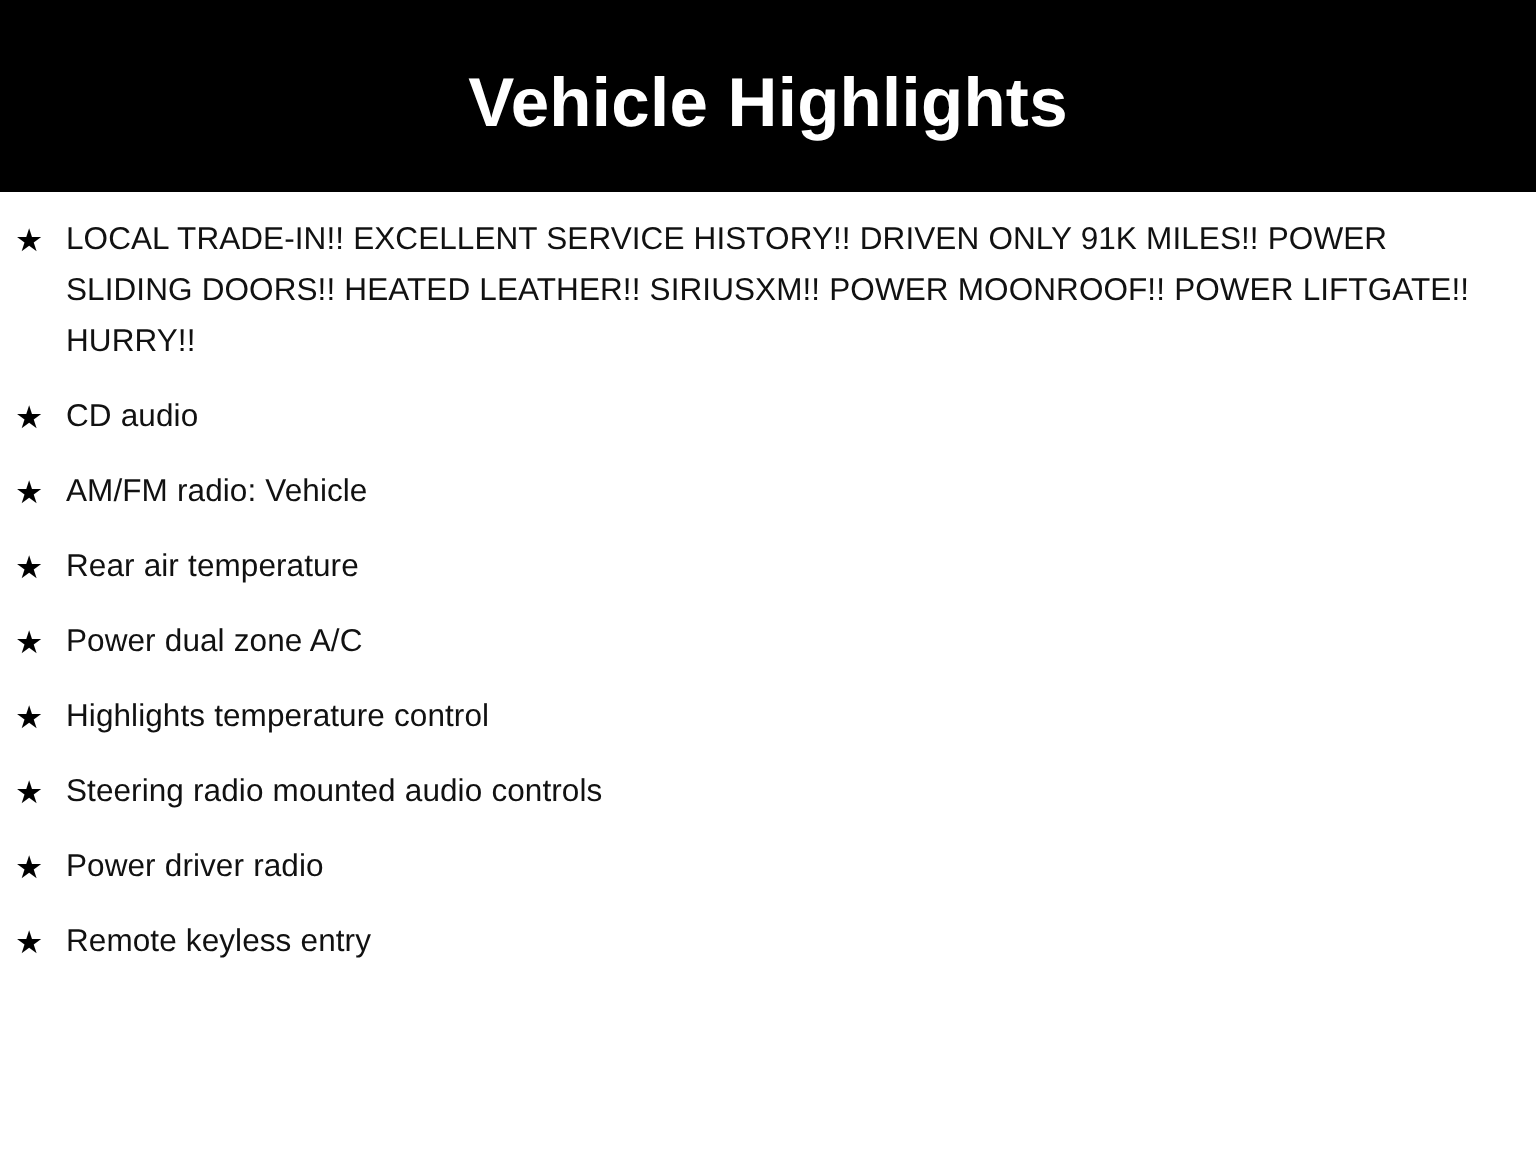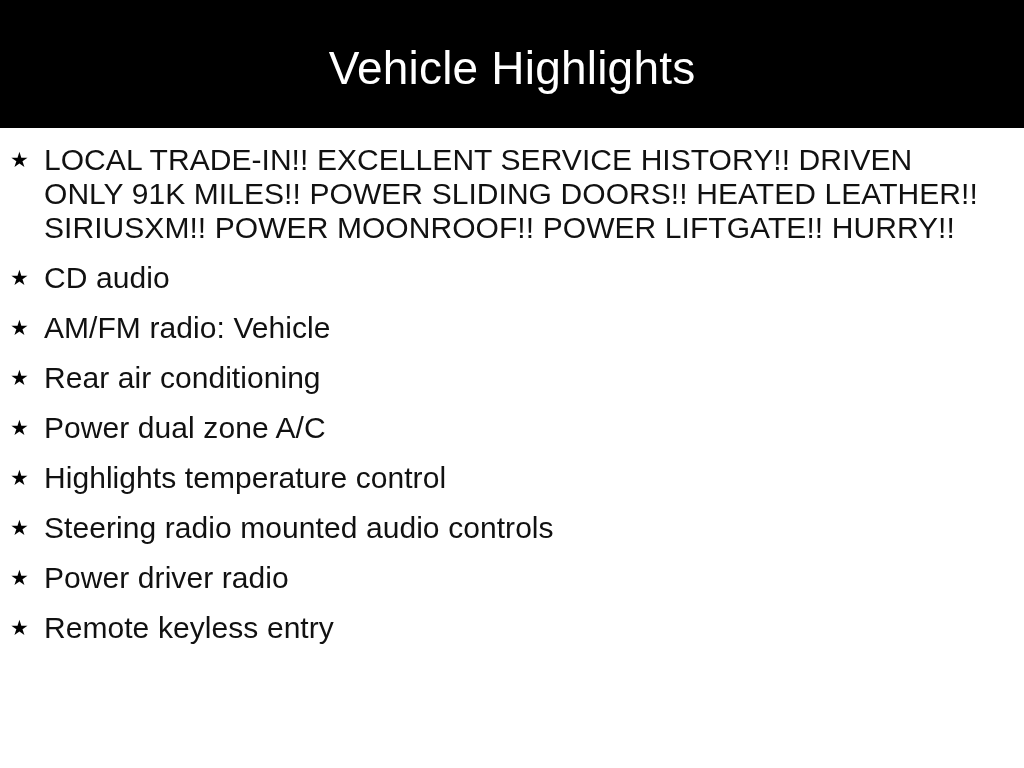--- a/index.html
+++ b/index.html
@@ -25,21 +25,21 @@
     background: #000000;
     display: flex;
     align-items: center;
     justify-content: center;
     box-sizing: border-box;
   }
   .header-title {
     color: #ffffff;
     font-family: "Liberation Sans", sans-serif;
     font-size: 46px;
-    font-weight: 400;
+    font-weight: 700;
     line-height: 52px;
     letter-spacing: 0.2px;
     text-align: center;
     white-space: nowrap;
     margin-top: 8px;
   }
   .highlights-list {
     list-style: none;
     margin: 0;
     padding: 0;
@@ -62,21 +62,21 @@
     font-family: "DejaVu Sans", sans-serif;
     font-size: 21px;
     line-height: 34px;
     text-align: left;
     user-select: none;
   }
   .highlight-text {
     flex: 1 1 auto;
     color: #111111;
     font-family: "Liberation Sans", sans-serif;
-    font-size: 30px;
+    font-size: 21px;
     line-height: 34px;
     font-weight: 400;
     letter-spacing: 0.05px;
     word-spacing: 0.2px;
   }
 </style>
 </head>
 <body>
 
 <div class="page">
@@ -97,21 +97,21 @@
       <span class="highlight-text">CD audio</span>
     </li>
 
     <li class="highlight-item">
       <span class="bullet-star">★</span>
       <span class="highlight-text">AM/FM radio: Vehicle</span>
     </li>
 
     <li class="highlight-item">
       <span class="bullet-star">★</span>
-      <span class="highlight-text">Rear air conditioning</span>
+      <span class="highlight-text">Rear air temperature</span>
     </li>
 
     <li class="highlight-item">
       <span class="bullet-star">★</span>
       <span class="highlight-text">Power dual zone A/C</span>
     </li>
 
     <li class="highlight-item">
       <span class="bullet-star">★</span>
       <span class="highlight-text">Highlights temperature control</span>

